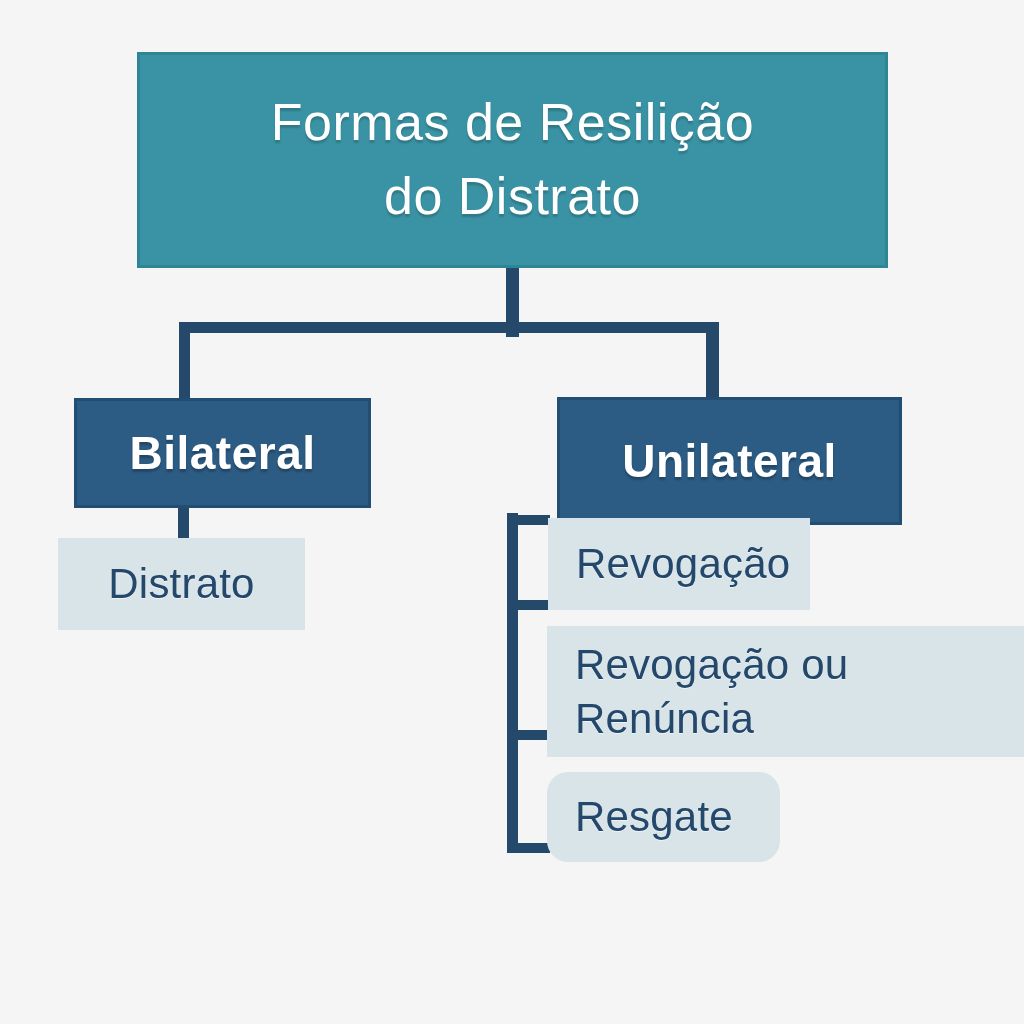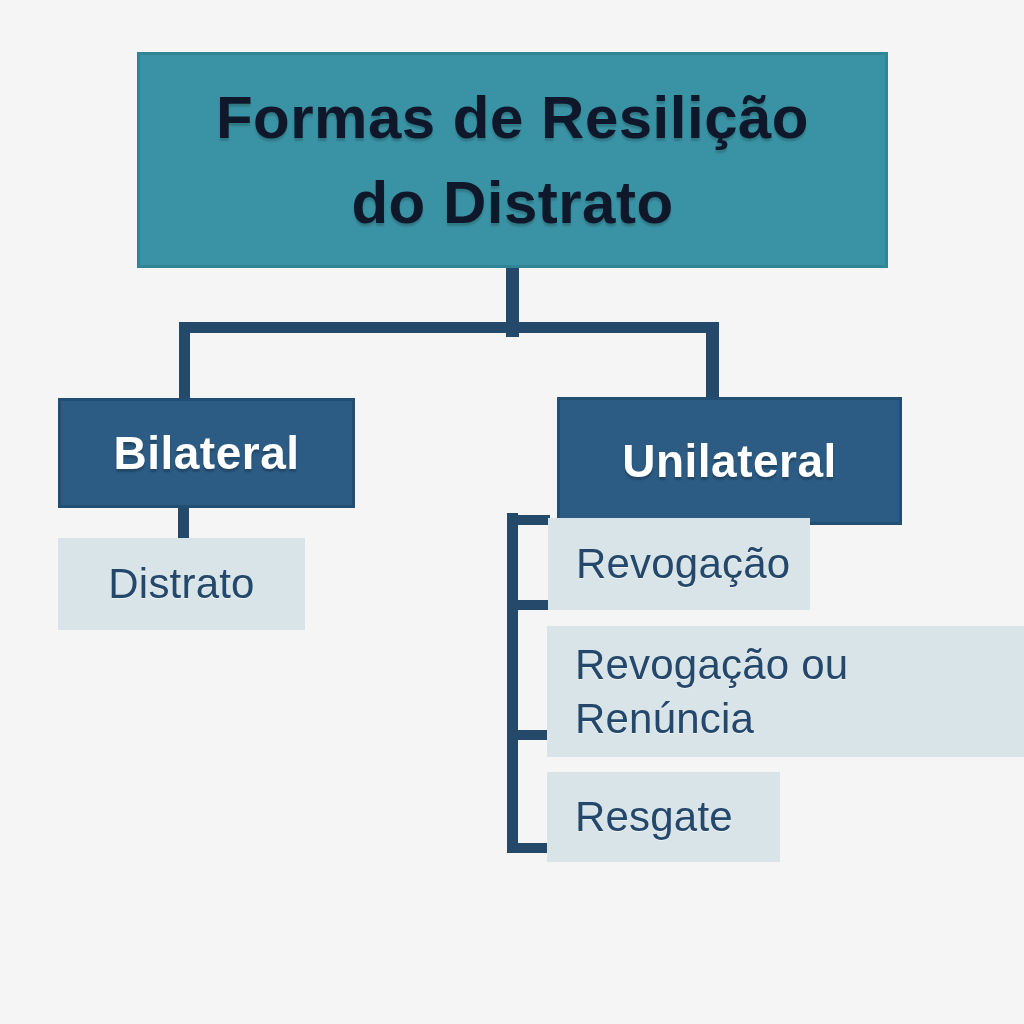--- a/index.html
+++ b/index.html
@@ -24,34 +24,34 @@
   }
   .root-box {
     left: 137px; top: 52px; width: 751px; height: 216px;
     background: #3a93a4;
     border: 3px solid #2f8496;
     justify-content: center;
     text-align: center;
     flex-direction: column;
   }
   .root-box .line {
-    color: #0f172a;
-    font-size: 60px;
-    font-weight: bold;
+    color: #ffffff;
+    font-size: 52px;
+    font-weight: normal;
     line-height: 1.42;
     letter-spacing: 0.5px;
     text-shadow: 0 3px 2px rgba(0,0,0,0.18);
     white-space: nowrap;
   }
   .branch-box {
     background: #2c5b83;
     border: 3px solid #224e74;
     justify-content: center;
   }
-  .branch-box.bilateral { left: 58px;  top: 398px; width: 297px; height: 110px; }
+  .branch-box.bilateral { left: 74px;  top: 398px; width: 297px; height: 110px; }
   .branch-box.unilateral { left: 557px; top: 397px; width: 345px; height: 128px; }
   .branch-box .label {
     color: #ffffff;
     font-size: 46px;
     font-weight: bold;
     letter-spacing: 0.5px;
     text-shadow: 0 3px 2px rgba(0,0,0,0.22);
     white-space: nowrap;
   }
   .leaf-box {
@@ -118,17 +118,17 @@
   </div>
 
   <div class="box leaf-box denuncia" style="background-color: rgb(217, 228, 232);">
     <span class="label">Revogação</span>
   </div>
 
   <div class="box leaf-box revogacao" style="background-color: rgb(217, 228, 232);">
     <span class="label">Revogação ou Renúncia</span>
   </div>
 
-  <div class="box leaf-box resgate" style="background-color: rgb(217, 228, 232);">
+  <div class="box leaf-box resgate" style="background-color: rgb(217, 228, 232); border-radius: 21px;">
     <span class="label">Resgate</span>
   </div>
 
 </div>
 
 </body></html>

